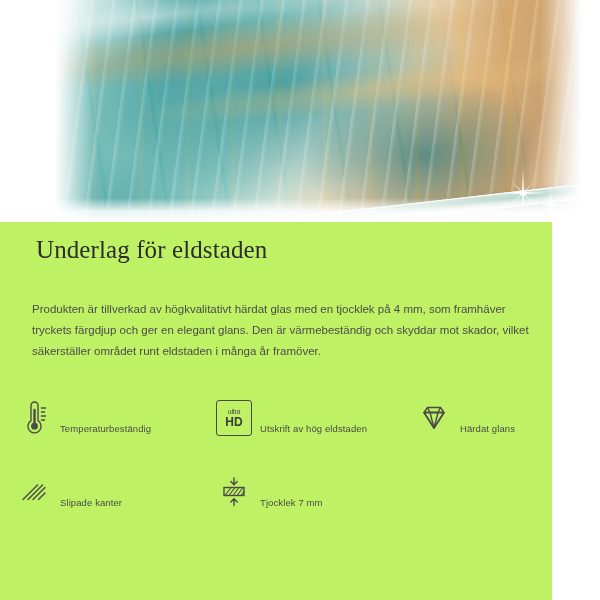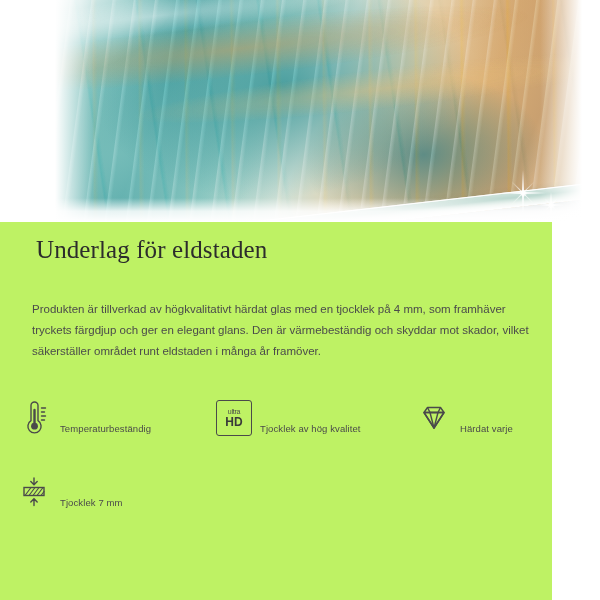--- a/index.html
+++ b/index.html
@@ -264,37 +264,48 @@
       <div class="feature-label">Temperaturbeständig</div>
     </div>
 
     <div class="feature">
       <div class="feature-icon">
         <div class="ultrahd-box">
           <span class="u1">ultra</span>
           <span class="u2">HD</span>
         </div>
       </div>
-      <div class="feature-label">Tjocklek av hög kvalitet</div>
+      <div class="feature-label">Utskrift av hög eldstaden</div>
     </div>
 
 
     <div class="feature">
       <div class="feature-icon">
         <svg width="46" height="46" viewBox="0 0 46 46" fill="none" stroke="#4a4a4a" stroke-width="1.4" stroke-linejoin="round">
           <path d="M13 17.5h20L23 33z"></path>
           <path d="M16.5 12.5h13L33 17.5H13z"></path>
           <path d="M13 17.5 23 33l10-15.5"></path>
           <path d="M16.5 12.5 19 17.5 23 33l4-15.5 2.5-5"></path>
           <path d="M19 17.5h8"></path>
         </svg>
       </div>
-      <div class="feature-label">Härdat varje</div>
-    </div>
-
+      <div class="feature-label">Härdat glans</div>
+    </div>
+
+    <div class="feature">
+      <div class="feature-icon">
+        <svg width="46" height="46" viewBox="0 0 46 46" fill="none" stroke="#4a4a4a" stroke-width="1.4" stroke-linecap="round">
+          <path d="M12 30.5 26.5 16"></path>
+          <path d="M17 30.5 31.5 16"></path>
+          <path d="M22 30.5 34 18.5"></path>
+          <path d="M27.5 30.5 34 24"></path>
+        </svg>
+      </div>
+      <div class="feature-label">Slipade kanter</div>
+    </div>
 
     <div class="feature">
       <div class="feature-icon">
         <svg width="46" height="46" viewBox="0 0 46 46" fill="none" stroke="#4a4a4a" stroke-width="1.4" stroke-linecap="round">
           <path d="M23 9v6.5M19.8 12.6l3.2 3.2 3.2-3.2"></path>
           <rect x="13" y="18.5" width="20" height="8" stroke-width="1.4"></rect>
           <path d="M14 26.5l6-8M18 26.5l6-8M22 26.5l6-8M26 26.5l6-8M30 26.5l3-4" stroke-width="1.1"></path>
           <path d="M23 36.5V30M19.8 32.9l3.2-3.2 3.2 3.2"></path>
         </svg>
       </div>

